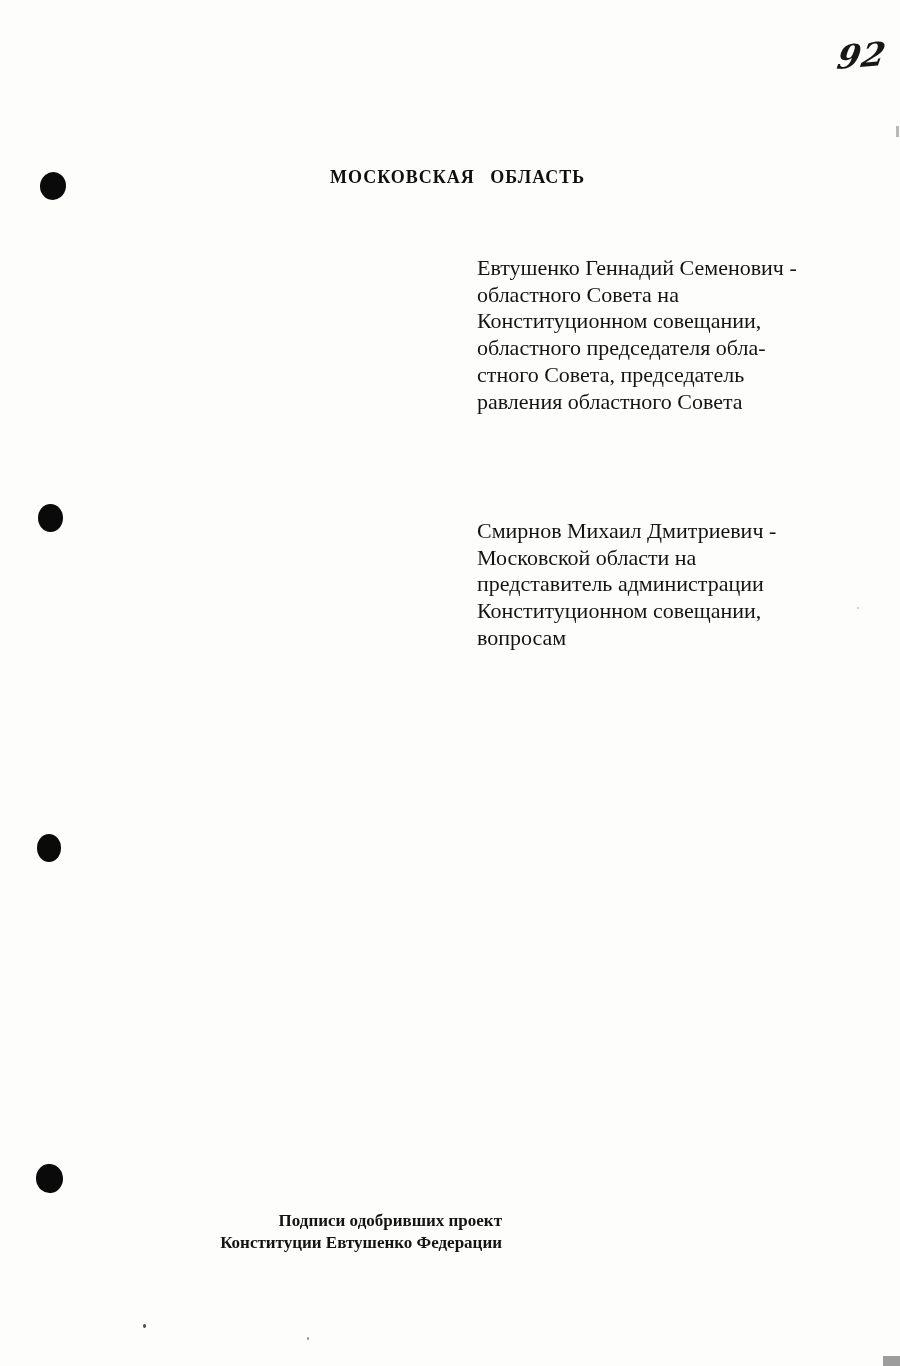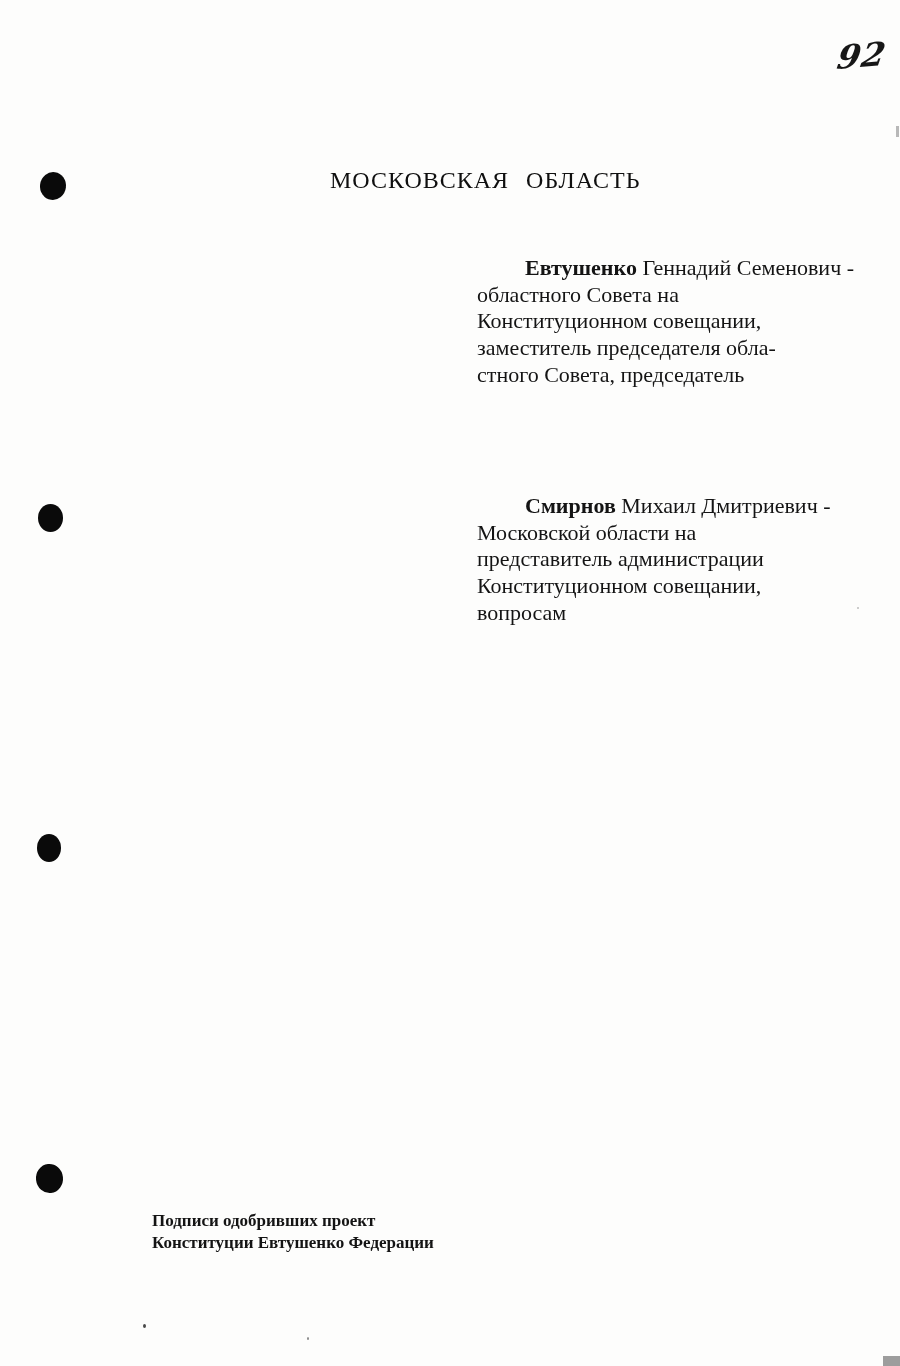--- a/index.html
+++ b/index.html
@@ -28,46 +28,46 @@
     color: #171717;
     transform: skewX(-14deg) rotate(-5deg);
     letter-spacing: 1px;
   }
   
   .doc-title {
     position: absolute;
     top: 167px;
     left: 330px;
     margin: 0;
-    font-size: 24px;
-    font-weight: normal;
+    font-size: 18px;
+    font-weight: bold;
     letter-spacing: 1px;
     word-spacing: 10px;
     white-space: nowrap;
     color: #0f0f0f;
   }
   
   .entry {
     position: absolute;
     left: 477px;
     font-size: 22px;
     line-height: 26.7px;
     color: #141414;
   }
   .entry-1 { top: 255px; }
-  .entry-2 { top: 493px; }
+  .entry-2 { top: 518px; }
   .entry .line { white-space: nowrap; }
-  .entry .name { font-weight: bold; margin-left: 48px; }
+  .entry .name { font-weight: normal; }
   
   .footer {
     position: absolute;
     top: 1210px;
     left: 152px;
     width: 350px;
-    text-align: left;
+    text-align: right;
     font-size: 17px;
     font-weight: bold;
     line-height: 22px;
     color: #141414;
   }
   
   .hole {
     position: absolute;
     background: #0a0a0a;
     border-radius: 50%;
@@ -95,22 +95,23 @@
   <div class="hole hole-2"></div>
   <div class="hole hole-3"></div>
   <div class="hole hole-4"></div>
 
   <h1 class="doc-title">МОСКОВСКАЯ ОБЛАСТЬ</h1>
 
   <div class="entry entry-1">
     <div class="line"><span class="name">Евтушенко</span><span> Геннадий Семенович -</span></div>
     <div class="line">областного Совета на</div>
     <div class="line">Конституционном совещании,</div>
-    <div class="line">заместитель председателя обла-</div>
+    <div class="line">областного председателя обла-</div>
     <div class="line">стного Совета, председатель</div>
+    <div class="line">равления областного Совета</div>
   </div>
 
   <div class="entry entry-2">
     <div class="line"><span class="name">Смирнов</span><span> Михаил Дмитриевич -</span></div>
     <div class="line">Московской области на</div>
     <div class="line">представитель администрации</div>
     <div class="line">Конституционном совещании,</div>
     <div class="line">вопросам</div>
   </div>
 

